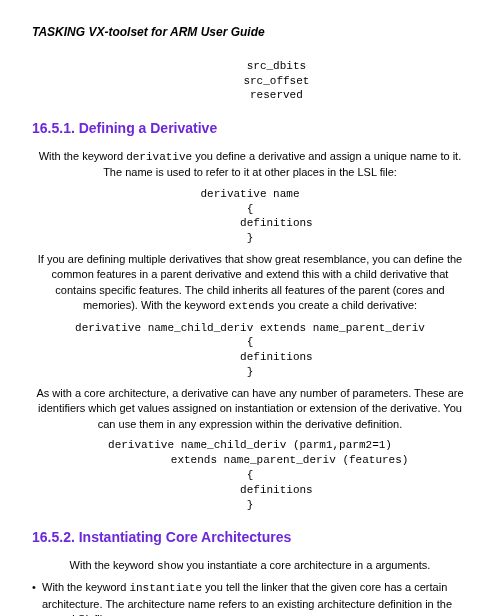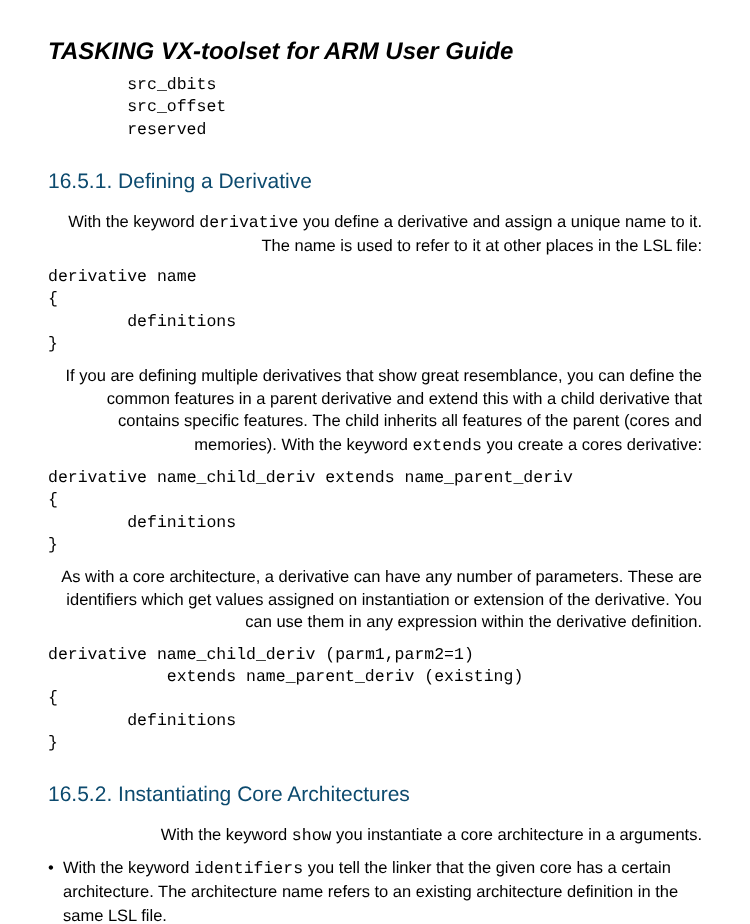--- a/index.html
+++ b/index.html
@@ -9,41 +9,42 @@
     color: #000;
     margin: 0;
     padding: 24px 32px;
     width: 500px;
     box-sizing: border-box;
     background: #fff;
   }
   .doc-title {
     font-weight: bold;
     font-style: italic;
-    font-size: 16px;
-    margin-bottom: 4px;
+    font-size: 12px;
+    margin-bottom: 18px;
   }
   .code-block {
     font-family: "Courier New", Courier, monospace;
     font-size: 11px;
     white-space: pre;
     margin: 2px 0;
     line-height: 1.35;
+    text-align: center;
   }
   .code-inline {
     font-family: "Courier New", Courier, monospace;
   }
   .italic { }
   h2.section {
-    color: #0c4a6e;
+    color: #6d28d9;
     font-size: 14px;
-    font-weight: normal;
+    font-weight: bold;
     margin: 16px 0 10px 0;
   }
-  p { margin: 6px 0; text-align: right; }
+  p { margin: 6px 0; text-align: center; }
   .bullet-row { display: flex; margin: 6px 0; }
   .bullet-row .dot { width: 10px; flex: 0 0 10px; }
   .bullet-row .txt { flex: 1; }
 </style>
 </head>
 <body>
 
 <div class="doc-title">TASKING VX-toolset for ARM User Guide</div>
 
 <div class="code-block">        src_dbits
@@ -55,40 +56,40 @@
 <p>
   <span>With the keyword </span><span class="code-inline">derivative</span><span> you define a derivative and assign a unique name to it. The name is used to refer to it at other places in the LSL file:</span>
 </p>
 
 <div class="code-block"><span>derivative </span><span class="italic">name</span><span>
 {
         </span><span class="italic">definitions</span><span>
 }</span></div>
 
 <p>
-  <span>If you are defining multiple derivatives that show great resemblance, you can define the common features in a parent derivative and extend this with a child derivative that contains specific features. The child inherits all features of the parent (cores and memories). With the keyword </span><span class="code-inline">extends</span><span> you create a cores derivative:</span>
+  <span>If you are defining multiple derivatives that show great resemblance, you can define the common features in a parent derivative and extend this with a child derivative that contains specific features. The child inherits all features of the parent (cores and memories). With the keyword </span><span class="code-inline">extends</span><span> you create a child derivative:</span>
 </p>
 
 <div class="code-block"><span>derivative </span><span class="italic">name_child_deriv</span><span> extends </span><span class="italic">name_parent_deriv</span><span>
 {
         </span><span class="italic">definitions</span><span>
 }</span></div>
 
 <p>As with a core architecture, a derivative can have any number of parameters. These are identifiers which get values assigned on instantiation or extension of the derivative. You can use them in any expression within the derivative definition.</p>
 
 <div class="code-block"><span>derivative </span><span class="italic">name_child_deriv</span><span> (parm1,parm2=1)
-            extends </span><span class="italic">name_parent_deriv</span><span> (</span><span class="italic">existing</span><span>)
+            extends </span><span class="italic">name_parent_deriv</span><span> (</span><span class="italic">features</span><span>)
 {
         </span><span class="italic">definitions</span><span>
 }</span></div>
 
 <h2 class="section">16.5.2. Instantiating Core Architectures</h2>
 
 <p>
   <span>With the keyword </span><span class="code-inline">show</span><span> you instantiate a core architecture in a arguments.</span>
 </p>
 
 <div class="bullet-row">
   <div class="dot">•</div>
   <div class="txt">
-    <span>With the keyword </span><span class="code-inline">identifiers</span><span> you tell the linker that the given core has a certain architecture. The architecture name refers to an existing architecture definition in the same LSL file.</span>
+    <span>With the keyword </span><span class="code-inline">instantiate</span><span> you tell the linker that the given core has a certain architecture. The architecture name refers to an existing architecture definition in the same LSL file.</span>
   </div>
 </div>
 
 </body></html>

